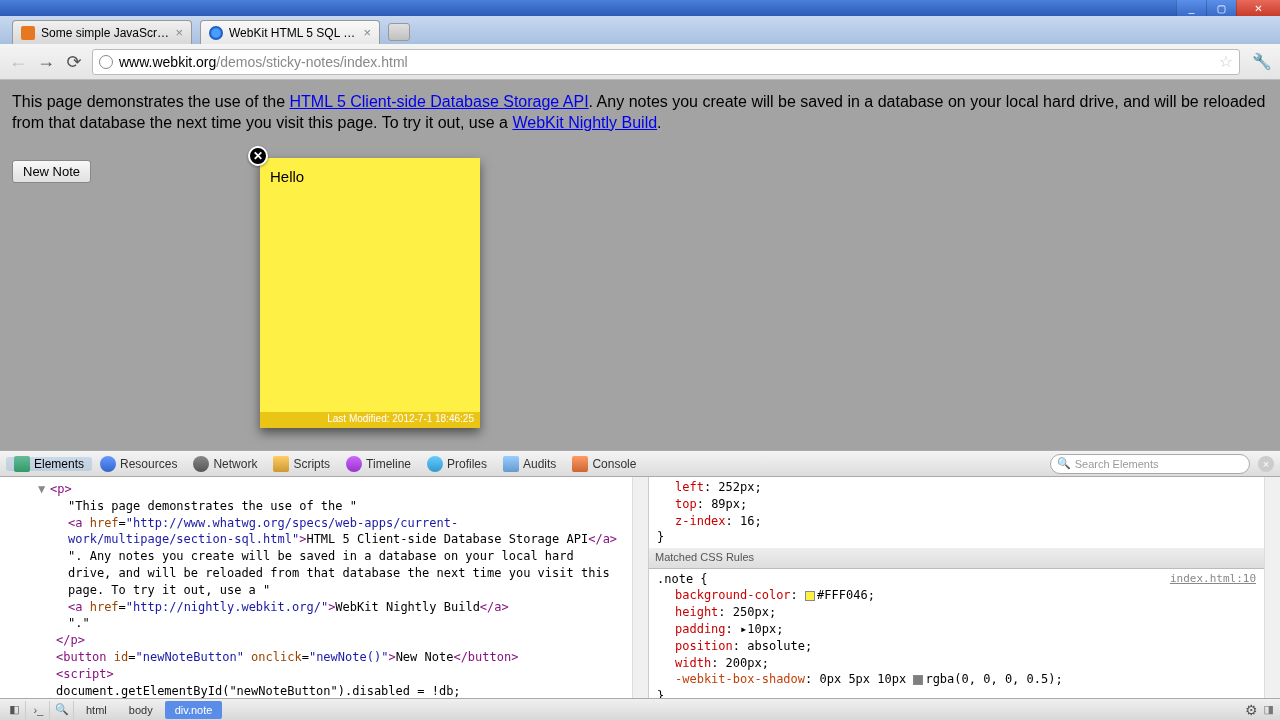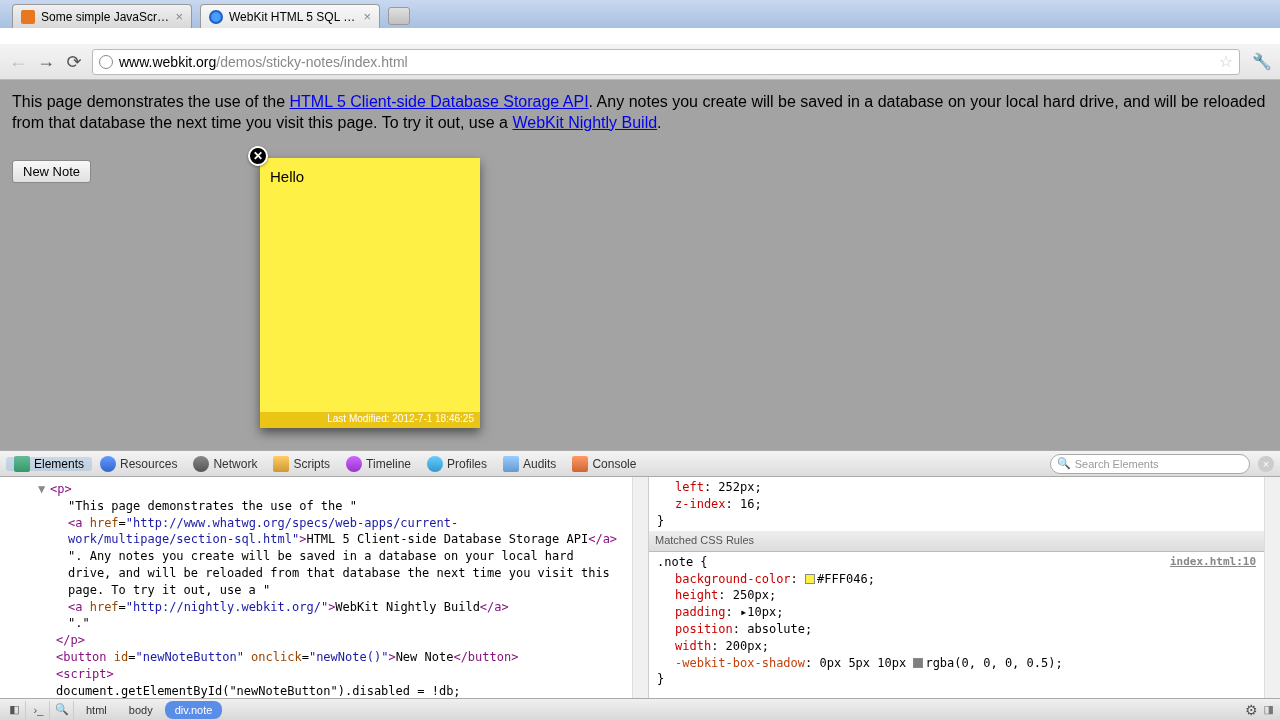--- a/index.html
+++ b/index.html
@@ -7,21 +7,21 @@
 
 
 .window-frame { position: absolute; top: 0; left: 0; right: 0; height: 16px; background: linear-gradient(#4a7fd8, #2b5bb8); }
 .window-controls { position: absolute; top: 0; right: 0; display: flex; }
 .win-btn { width: 30px; height: 16px; display: flex; align-items: center; justify-content: center; font-size: 10px; color: #fff; border-left: 1px solid rgba(0,0,0,0.2); }
 .win-min { background: linear-gradient(#5a8fe8, #3b6bc8); }
 .win-max { background: linear-gradient(#5a8fe8, #3b6bc8); }
 .win-close { background: linear-gradient(#e86a5a, #c83b2b); width: 44px; }
 
 
-.tab-strip { position: absolute; top: 0; left: 0; right: 0; height: 28px; background: linear-gradient(#c8d8f0, #a8c0e0); display: flex; align-items: flex-end; padding-left: 12px; }
+.tab-strip { position: absolute; top: 16px; left: 0; right: 0; height: 28px; background: linear-gradient(#c8d8f0, #a8c0e0); display: flex; align-items: flex-end; padding-left: 12px; }
 .tab { display: flex; align-items: center; height: 24px; padding: 0 8px; margin-right: 8px; background: linear-gradient(#f0f0f0, #d8d8d8); border-radius: 4px 4px 0 0; font-size: 12px; gap: 6px; border: 1px solid #999; border-bottom: none; min-width: 170px; max-width: 180px; }
 .tab.active { background: linear-gradient(#f8f8f8, #e8e8e8); }
 .tab-icon { width: 14px; height: 14px; border-radius: 2px; flex-shrink: 0; }
 .tab-icon.xampp { background: #e87722; }
 .tab-icon.webkit { background: radial-gradient(circle, #4a9cff 40%, #1a5cbf 60%); border-radius: 50%; }
 .tab-title { white-space: nowrap; overflow: hidden; text-overflow: ellipsis; flex: 1; }
 .tab-close { color: #888; font-size: 13px; cursor: pointer; }
 .new-tab { width: 22px; height: 18px; background: linear-gradient(#e0e0e0, #c0c0c0); border-radius: 3px; margin-bottom: 3px; border: 1px solid #999; }
 
 
@@ -72,33 +72,33 @@
 .attr-name { color: #994500; }
 .attr-val { color: #1a1aa6; }
 .txt { color: #000; }
 .tri { color: #888; margin-right: 2px; display: inline-block; width: 10px; }
 .dt-scroll { width: 16px; background: #f0f0f0; border-left: 1px solid #ddd; }
 
 .dt-styles { width: 616px; border-left: 1px solid #ccc; overflow: auto; font-family: Menlo, Consolas, monospace; font-size: 12px; line-height: 1.4; position: relative; }
 .styles-head { background: linear-gradient(#eee, #ddd); border-bottom: 1px solid #bbb; padding: 2px 6px; font-family: Arial, sans-serif; font-size: 11px; color: #555; }
 .style-block { padding: 2px 8px; }
 .style-selector { color: #000; }
-.style-src { float: right; color: #888; text-decoration: underline; font-size: 11px; font-weight: bold; }
+.style-src { float: right; color: #888; text-decoration: underline; font-size: 11px; }
 .style-prop { padding-left: 18px; }
 .prop-name { color: #c80000; }
 .prop-val { color: #000; }
 .prop-name.vendor { color: #c2410c; }
 .swatch { display: inline-block; width: 10px; height: 10px; border: 1px solid #888; vertical-align: middle; margin-right: 2px; }
 
 
 .dt-bottom { height: 22px; background: linear-gradient(#f0f0f0, #d8d8d8); border-top: 1px solid #aaa; display: flex; align-items: center; font-size: 11px; }
 .bb-left { display: flex; align-items: center; gap: 2px; padding: 0 4px; }
 .bb-btn { width: 22px; height: 18px; display: flex; align-items: center; justify-content: center; border-right: 1px solid #ccc; color: #555; cursor: pointer; }
 .crumb { padding: 3px 10px; color: #333; cursor: pointer; }
-.crumb.active { background: #5a8de8; color: #fff; border-radius: 8px; }
+.crumb.active { background: #5a8de8; color: #fff; border-radius: 2px; }
 .bb-right { margin-left: auto; display: flex; align-items: center; padding-right: 6px; gap: 6px; color: #777; }
 .gear { font-size: 14px; color: #555; }
 </style>
 </head>
 <body>
 
 <div class="window-frame"></div>
 <div class="window-controls">
   <div class="win-btn win-min">_</div>
   <div class="win-btn win-max">▢</div>
@@ -200,20 +200,21 @@
       <div class="indent2"><span class="tag-brk">&lt;script&gt;</span></div>
       <div class="indent2 txt">document.getElementById("newNoteButton").disabled = !db;</div>
       <div class="indent2"><span class="tag-brk">&lt;/script&gt;</span></div>
 
     </div>
     <div class="dt-scroll"></div>
 
     <div class="dt-styles">
       <div class="style-block">
         <div class="style-prop"><span class="prop-name">left</span>: <span class="prop-val">252px</span>;</div>
+        <div class="style-prop"><span class="prop-name">top</span>: <span class="prop-val">89px</span>;</div>
         <div class="style-prop"><span class="prop-name">z-index</span>: <span class="prop-val">16</span>;</div>
         <div>}</div>
       </div>
       <div class="styles-head">Matched CSS Rules</div>
       <div class="style-block">
         <div><span class="style-selector">.note {</span><span class="style-src">index.html:10</span></div>
         <div class="style-prop"><span class="prop-name">background-color</span>: <span class="swatch" style="background:#FFF046"></span><span class="prop-val">#FFF046</span>;</div>
         <div class="style-prop"><span class="prop-name">height</span>: <span class="prop-val">250px</span>;</div>
         <div class="style-prop"><span class="prop-name">padding</span>: ▸<span class="prop-val">10px</span>;</div>
         <div class="style-prop"><span class="prop-name">position</span>: <span class="prop-val">absolute</span>;</div>

